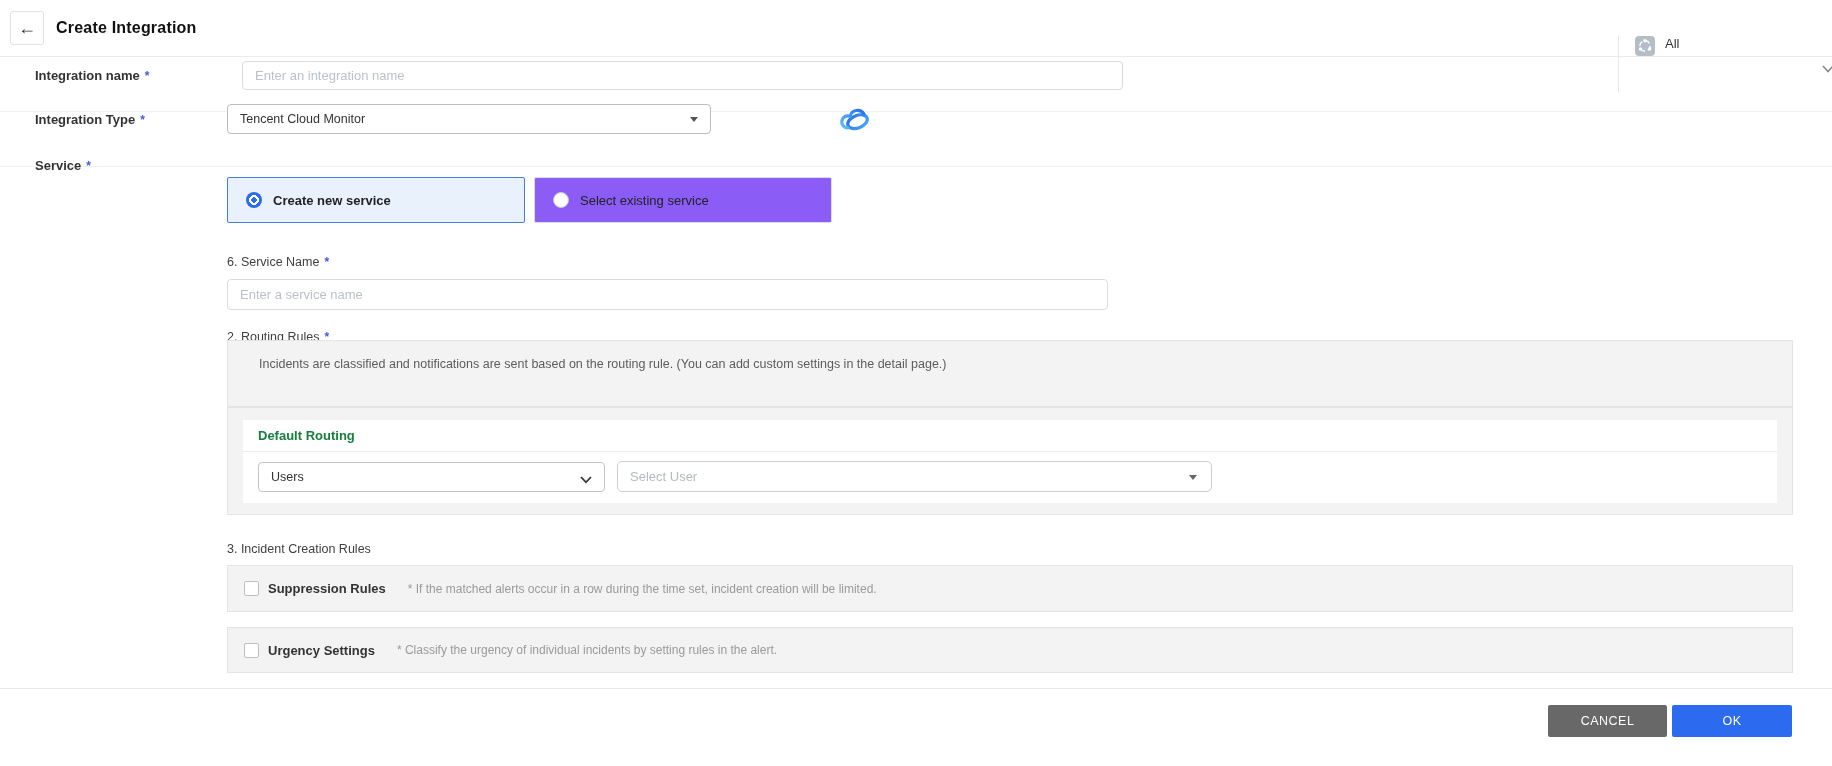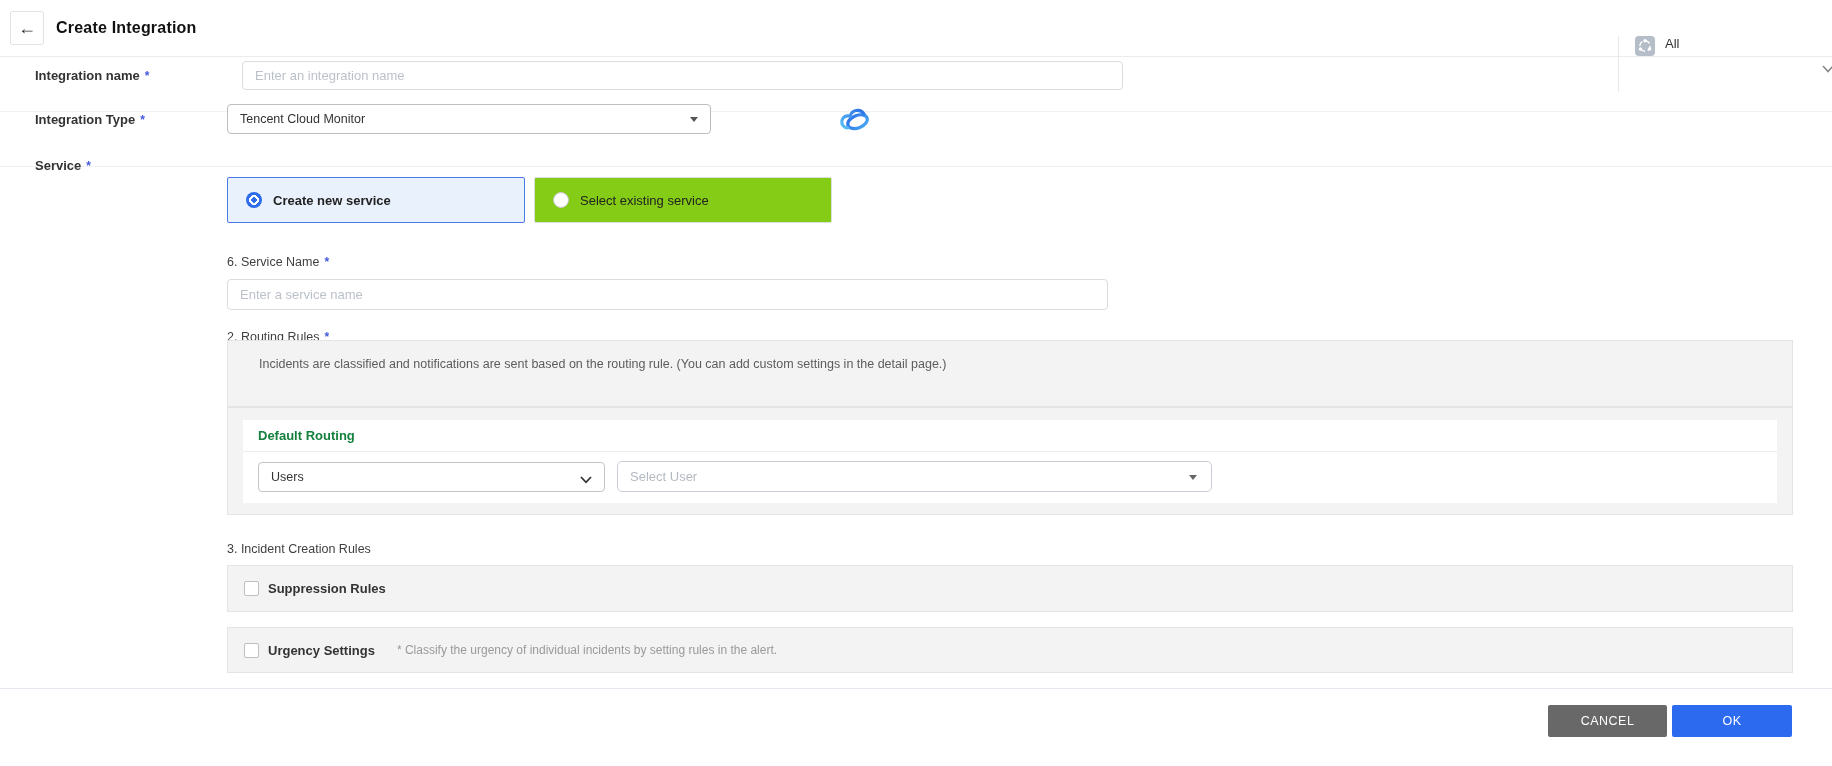--- a/index.html
+++ b/index.html
@@ -29,21 +29,21 @@
     font-size:13px; color:#333; padding:0 12px; font-family:"Liberation Sans",sans-serif; outline:none; }
   .txt-input::placeholder { color:#bcc1c9; }
 
   .select-box { position:absolute; background:#fff; border:1px solid #bdbdbd; border-radius:4px;
     display:flex; align-items:center; padding:0 12px; font-size:12.5px; color:#333; cursor:pointer; }
   .caret-tri { width:0; height:0; border-left:4px solid transparent; border-right:4px solid transparent;
     border-top:5px solid #555; position:absolute; right:12px; top:50%; margin-top:-2px; }
 
   
   .opt-card { position:absolute; top:177px; width:298px; height:46px; border:1px solid #dddddd;
-    border-radius:2px; background:#84cc16; display:flex; align-items:center; padding-left:18px; cursor:pointer; }
+    border-radius:2px; background:#8b5cf6; display:flex; align-items:center; padding-left:18px; cursor:pointer; }
   .opt-card.selected { border-color:#4a7ce0; background:#e9f1fd; }
   .radio { width:16px; height:16px; border-radius:50%; margin-right:11px; flex:0 0 auto; }
   .radio.on { background:radial-gradient(circle at center, #2e6cea 0 2.6px, #ffffff 2.6px 4.8px, #2e6cea 4.8px 8px); }
   .radio.off { background:#fff; border:1px solid #c8c8c8; }
   .opt-label { font-size:13px; font-weight:600; color:#222; }
 
   
   .gray-bar { position:absolute; left:227px; width:1566px; background:#f3f3f4; border:1px solid #e4e4e4; }
   .info-text { font-size:12.5px; color:#5c5c5c; line-height:47px; padding-left:31px; }
   .routing-card { position:absolute; left:243px; top:420px; width:1534px; height:83px; background:#fff; }
@@ -168,20 +168,21 @@
 </div>
 
 <div class="sublabel" style="top:542px">
   <span>3. Incident Creation Rules</span>
 </div>
 
 <div class="gray-bar" style="top:565px; height:47px;">
   <div class="check-row">
     <span class="checkbox"></span>
     <span class="check-label">Suppression Rules</span>
+    <span class="check-hint">* If the matched alerts occur in a row during the time set, incident creation will be limited.</span>
   </div>
 </div>
 
 <div class="gray-bar" style="top:627px; height:46px;">
   <div class="check-row">
     <span class="checkbox"></span>
     <span class="check-label">Urgency Settings</span>
     <span class="check-hint">* Classify the urgency of individual incidents by setting rules in the alert.</span>
   </div>
 </div>

